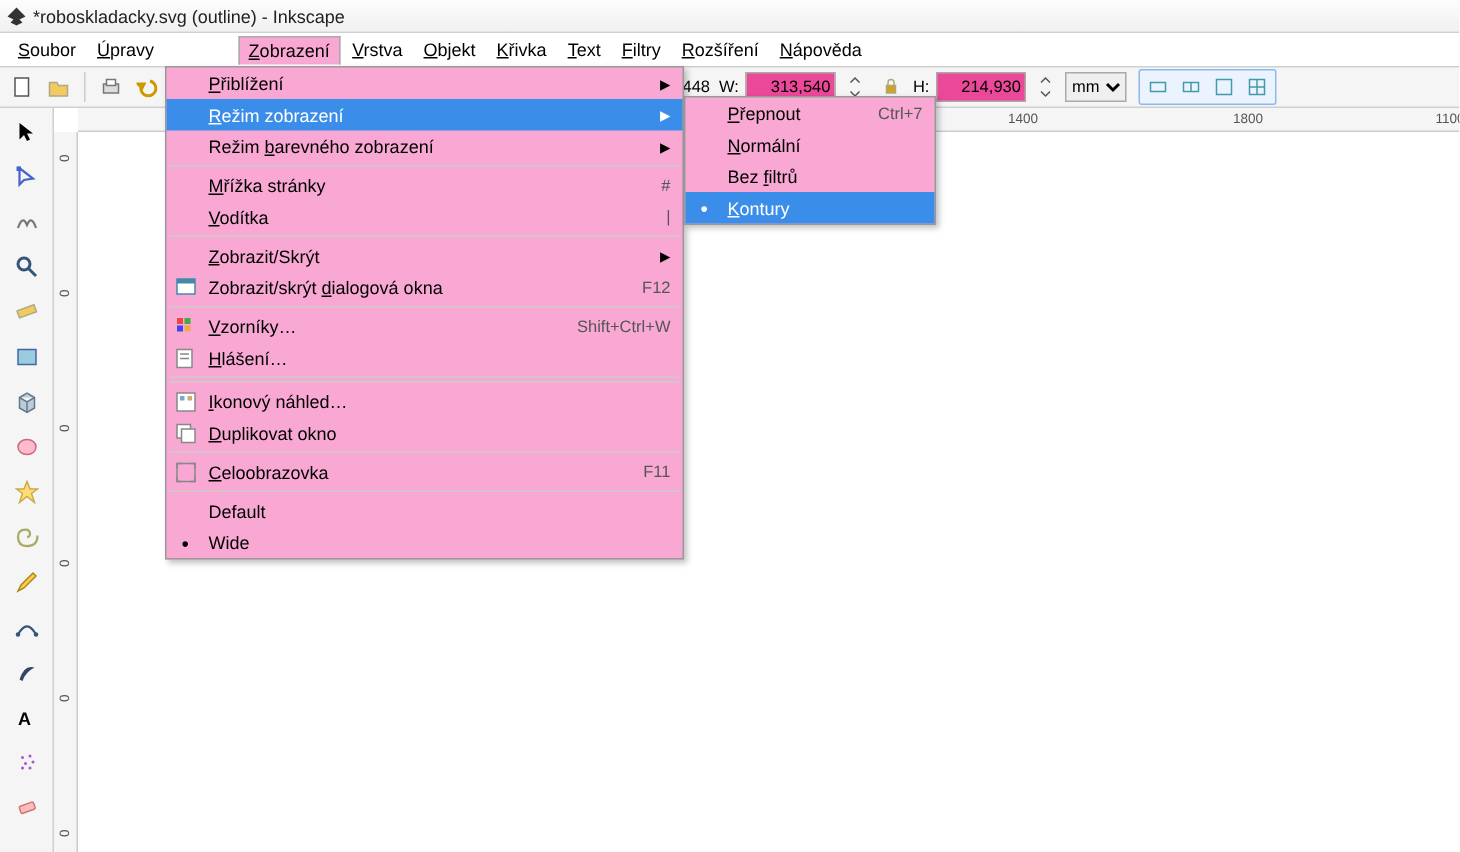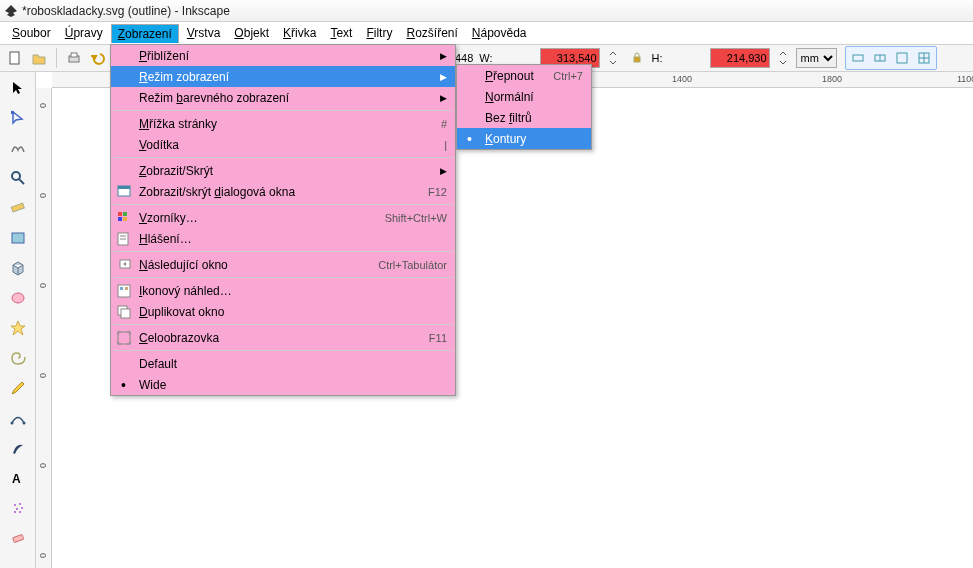--- a/index.html
+++ b/index.html
@@ -5,45 +5,45 @@
 * { margin: 0; padding: 0; box-sizing: border-box; font-family: "Segoe UI", Tahoma, sans-serif; font-size: 12px; }
 body { background: #fff; width: 973px; height: 568px; overflow: hidden; }
 
 .titlebar { height: 22px; background: linear-gradient(#fdfdfd, #f0f0f0); display: flex; align-items: center; padding: 0 4px; border-bottom: 1px solid #d0d0d0; }
 .titlebar .logo { width: 14px; height: 14px; margin-right: 4px; }
 .titlebar .title { color: #222; }
 
 .menubar { height: 22px; display: flex; align-items: center; padding: 0 6px; gap: 2px; }
 .menubar .menu { padding: 2px 6px; cursor: default; }
 .menubar .menu u { text-decoration: underline; }
-.menubar .menu.open { background: #0ea5e9; border: 1px solid #aaa; border-bottom: none; }
+.menubar .menu.open { background: #f9a8d4; border: 1px solid #aaa; border-bottom: none; margin-left: 48px; }
 
 .toolbar { height: 28px; border-top: 1px solid #d0d0d0; border-bottom: 1px solid #d0d0d0; background: #f5f5f5; display: flex; align-items: center; padding: 0 4px; gap: 2px; }
 .toolbar .btn { width: 22px; height: 22px; border: 1px solid transparent; display: flex; align-items: center; justify-content: center; }
 .toolbar .sep { width: 1px; height: 20px; background: #ccc; margin: 0 4px; }
-.toolbar .fld { width: 60px; height: 20px; border: 1px solid #aaa; font-size: 11px; padding: 0 2px; text-align: right; background: #ef4444; margin-left: 43px; }
+.toolbar .fld { width: 60px; height: 20px; border: 1px solid #aaa; font-size: 11px; padding: 0 2px; text-align: right; background: #ec4899; }
 .toolbar .lbl { font-size: 11px; margin: 0 2px; }
 .toolbar select { height: 20px; font-size: 11px; border: 1px solid #aaa; }
 .toolbar .snapgroup { display: flex; border: 1px solid #8bb9f0; background: #eaf3fe; padding: 1px; border-radius: 2px; margin-left: 6px; }
 .toolbar .snapbtn { width: 22px; height: 20px; display: flex; align-items: center; justify-content: center; }
 
 .workspace { display: flex; height: calc(568px - 72px); }
 .toolbox { width: 36px; background: #f5f5f5; border-right: 1px solid #d0d0d0; display: flex; flex-direction: column; padding: 2px 0; gap: 2px; }
 .toolbox .tool { width: 32px; height: 28px; margin: 0 auto; display: flex; align-items: center; justify-content: center; border: 1px solid transparent; }
 
 .canvaswrap { flex: 1; position: relative; background: #fff; }
 .vruler { position: absolute; left: 0; top: 16px; width: 16px; bottom: 0; background: #f5f5f5; border-right: 1px solid #ccc; }
 .hruler { position: absolute; left: 16px; top: 0; right: 0; height: 16px; background: #f5f5f5; border-bottom: 1px solid #ccc; }
 .hruler .tick { position: absolute; top: 2px; font-size: 9px; color: #555; }
 .vruler .tick { position: absolute; left: 2px; font-size: 9px; color: #555; transform: rotate(-90deg); transform-origin: left top; }
 .canvas { position: absolute; left: 16px; top: 16px; right: 0; bottom: 0; background: #fff; }
 
 .dropdown { position: absolute; background: #f9a8d4; border: 1px solid #999; box-shadow: 2px 2px 4px rgba(0,0,0,0.25); }
 .dropdown.main { left: 110px; top: 44px; width: 346px; }
-.dropdown.sub { left: 456px; top: 64px; width: 136px; }
+.dropdown.sub { left: 456px; top: 64px; width: 168px; }
 .dropdown .row { display: flex; align-items: center; height: 21px; padding: 0 8px 0 28px; position: relative; }
 .dropdown .row.hl { background: #3a8de8; color: #fff; }
 .dropdown .row .arrow { margin-left: auto; font-size: 9px; }
 .dropdown .row .accel { margin-left: auto; font-size: 11px; color: #555; }
 .dropdown .row .ico { position: absolute; left: 6px; width: 14px; height: 14px; }
 .dropdown hr { border: none; border-top: 1px solid #ccc; margin: 2px 2px; }
 .dropdown .row .bullet { position: absolute; left: 10px; font-size: 14px; }
 .dropdown .row u { text-decoration: underline; }
 
 svg { display: block; }
@@ -311,30 +311,20 @@
       <span class="ico">
         <svg width="14" height="14">
           <rect x="1" y="1" width="10" height="12" fill="#fff" stroke="#888"></rect>
           <line x1="3" y1="4" x2="9" y2="4" stroke="#888"></line>
           <line x1="3" y1="7" x2="9" y2="7" stroke="#888"></line>
         </svg>
       </span>
       <span><u>H</u>lášení…</span>
     </div>
     <hr>
-    <div class="row">
-      <span class="ico">
-        <svg width="14" height="14">
-          <rect x="3" y="2" width="10" height="8" fill="#fff" stroke="#888"></rect>
-          <path d="M6 6 L9 4 L9 8 Z" fill="#888"></path>
-        </svg>
-      </span>
-      <span><u>N</u>ásledující okno</span>
-      <span class="accel">Ctrl+Tabulátor</span>
-    </div>
     <hr>
     <div class="row">
       <span class="ico">
         <svg width="14" height="14">
           <rect x="1" y="1" width="12" height="12" fill="#fff" stroke="#888"></rect>
           <rect x="3" y="3" width="3" height="3" fill="#7ac"></rect>
           <rect x="8" y="3" width="3" height="3" fill="#ca7"></rect>
         </svg>
       </span>
       <span><u>I</u>konový náhled…</span>

